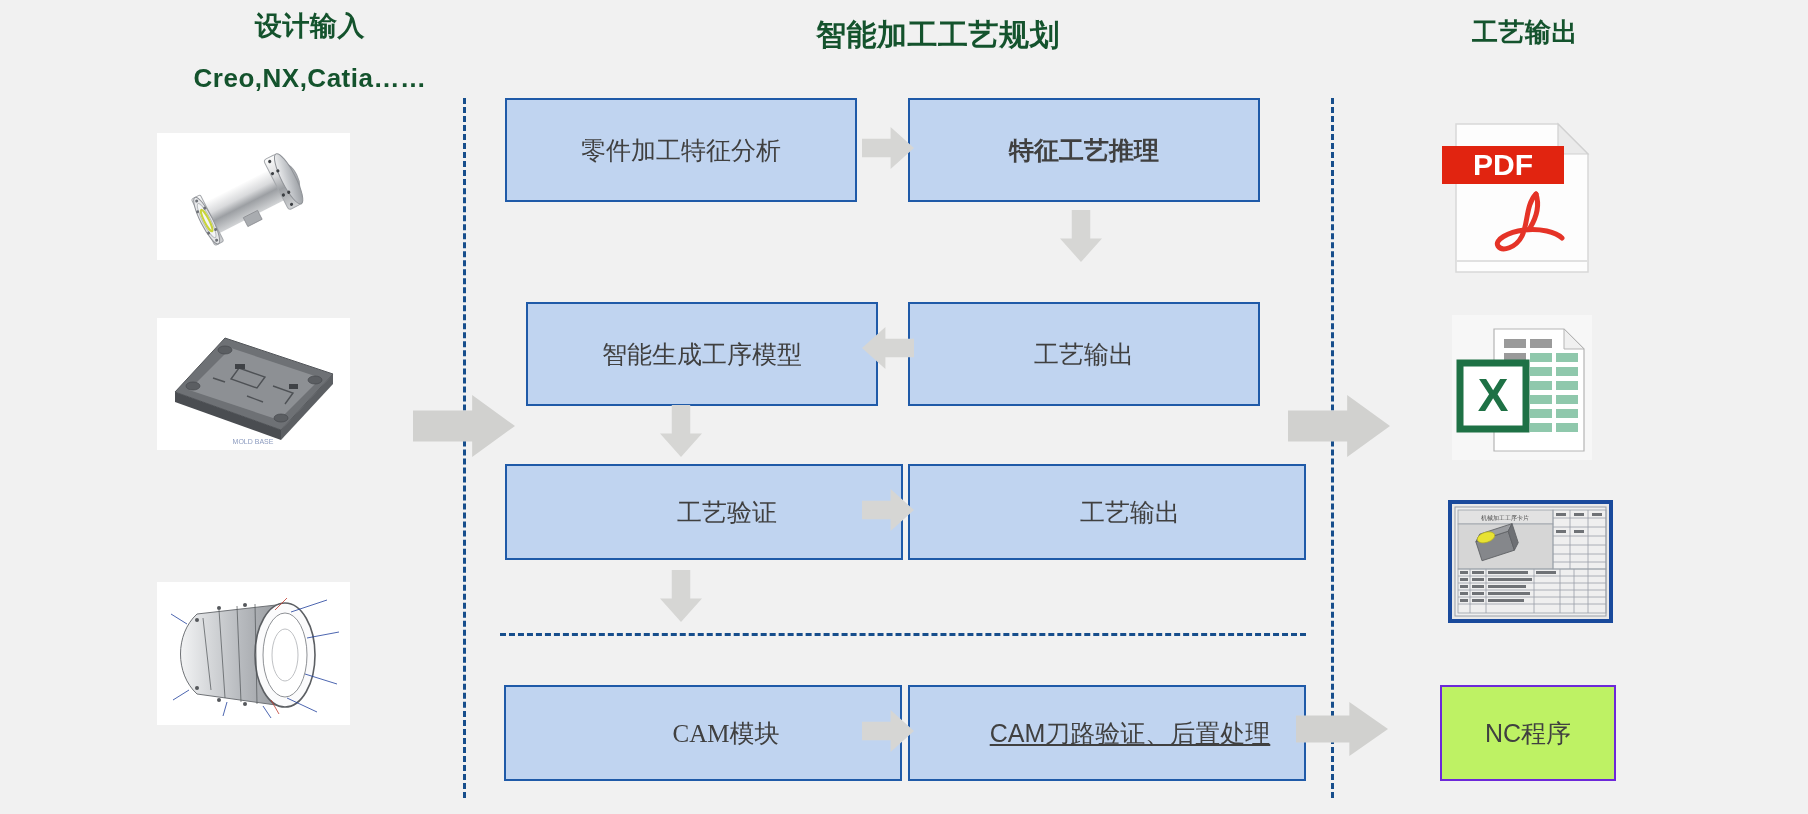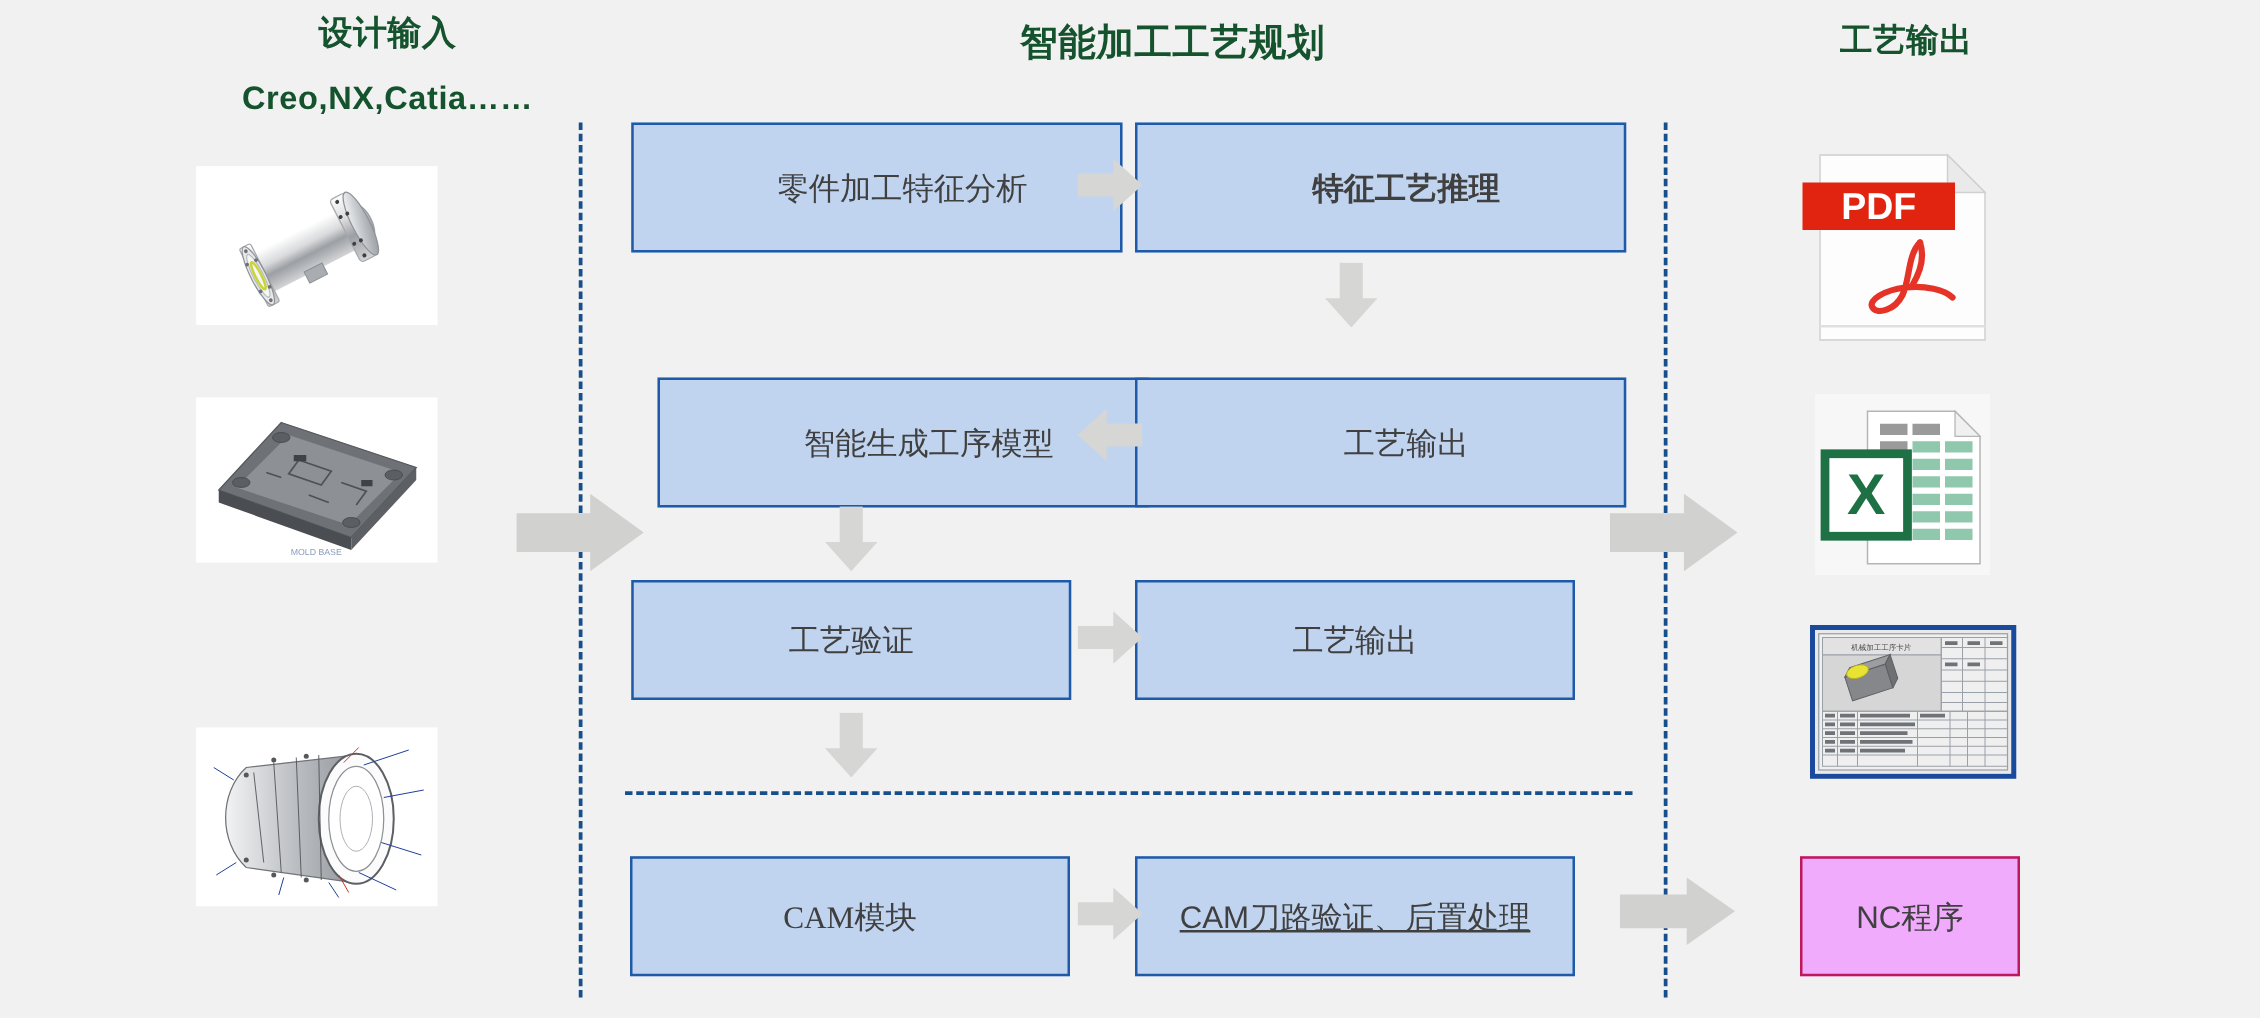--- a/index.html
+++ b/index.html
@@ -43,34 +43,34 @@
   
   .pbox {
     position: absolute;
     background: #c0d4f0;
     border: 2px solid #1f5aa8;
     display: flex; align-items: center; justify-content: center;
     color: #404040;
     font-size: 25px;
     white-space: nowrap;
   }
-  .pbox.tall  { width: 348px; height: 100px; padding-left: 41px; }
-  .pbox.short { width: 348px; height: 92px;  }
+  .pbox.tall  { width: 348px; height: 100px; }
+  .pbox.short { width: 348px; height: 92px; padding-left: 46px;  }
 
   #box-feature-analysis { left: 505px;  top: 98px;  }
   #box-feature-reason   { left: 908px;  top: 98px; font-weight: bold;  }
   #box-gen-model        { left: 505px;  top: 302px; margin-left: 21px; }
   #box-sequencing       { left: 908px;  top: 302px; }
   #box-verify           { left: 505px;  top: 464px; }
   #box-output           { left: 908px;  top: 464px; }
   #box-cam              { left: 504px;  top: 685px; font-family: Liberation Serif, serif; }
   #box-cam-verify       { left: 908px;  top: 685px; text-decoration: underline; }
   #box-nc {
     left: 1440px; top: 685px; width: 172px; height: 92px;
-    background: #f0abfc; border: 2px solid #be185d;
+    background: #bef264; border: 2px solid #6d28d9;
     display: flex; align-items: center; justify-content: center;
     color: #404040; font-size: 25px; position: absolute;
   }
 
   
   .arrow-r, .arrow-l {
     position: absolute;
     width: 52px; height: 42px;
     background: #d6d6d4;
   }

